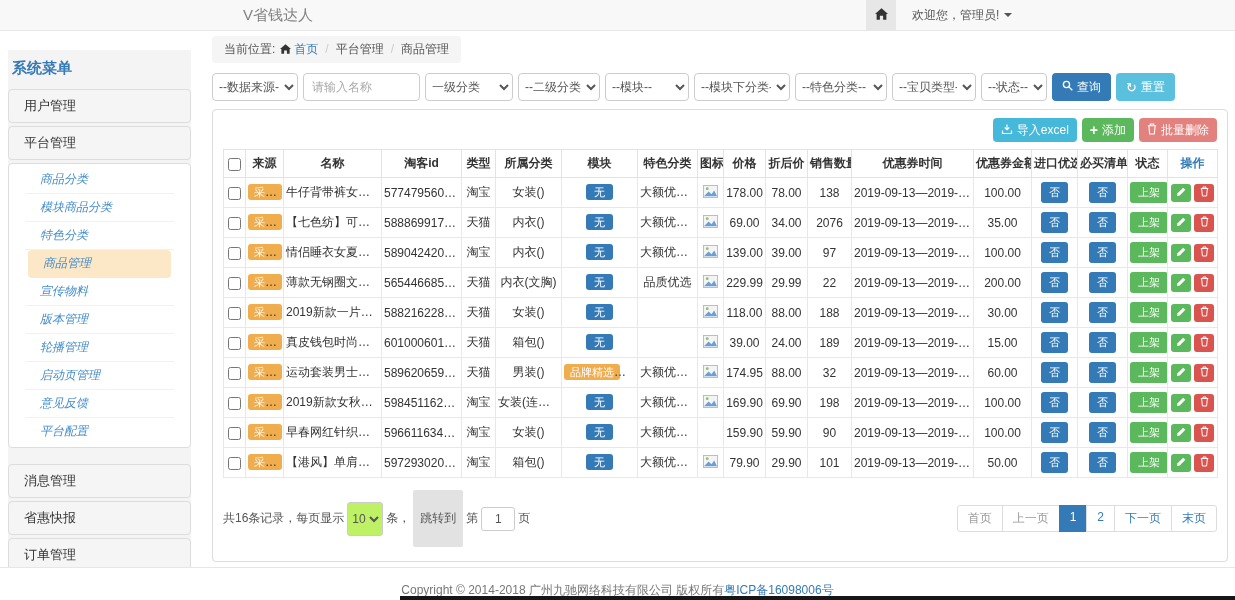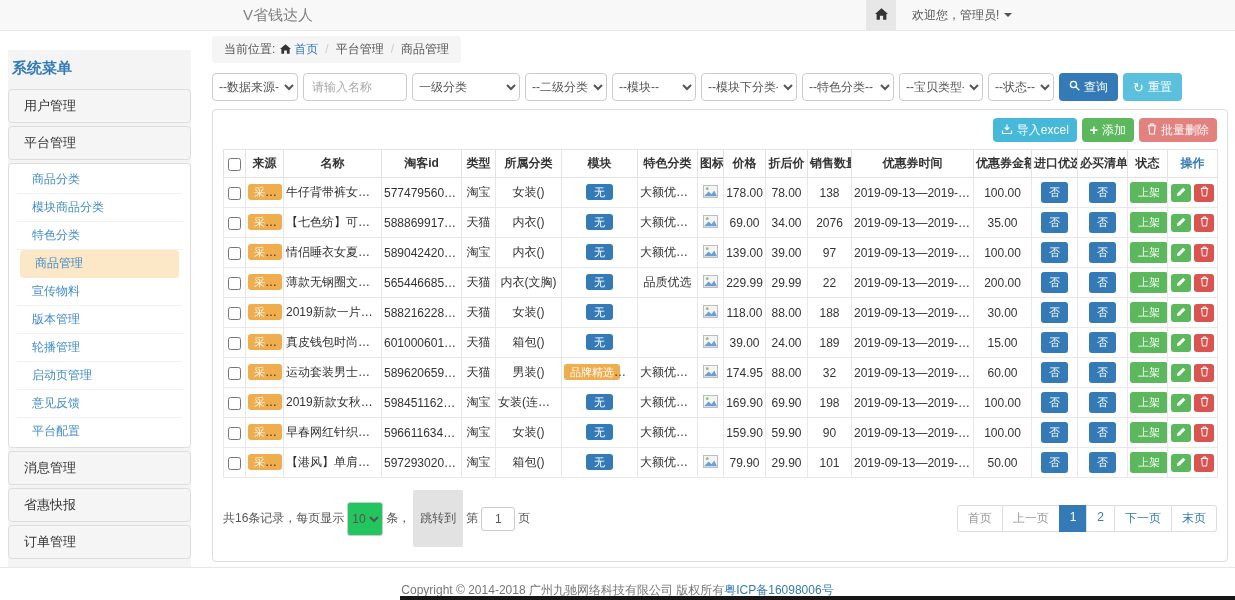--- a/index.html
+++ b/index.html
@@ -11,35 +11,35 @@
   .brand { position:absolute; left:243px; top:0; line-height:30px; font-size:15px; color:#818181; }
   .topbar-right { position:absolute; left:866px; top:0; height:30px; display:flex; align-items:center; }
   .home-box { width:30px; height:30px; background:#e7e7e7; display:flex; align-items:center; justify-content:center; cursor:pointer; }
   .welcome { margin-left:16px; color:#555; display:flex; align-items:center; gap:5px; cursor:pointer; }
   .caret { width:0; height:0; border-left:4px solid transparent; border-right:4px solid transparent; border-top:4px solid #555; }
 
   
   .sidebar { position:absolute; left:8px; top:50px; width:183px; height:517px; overflow:hidden; background:#f4f4f4; }
   .sidebar-title { color:#337ab7; font-weight:bold; font-size:15px; padding:9px 6px 11px 4px; }
   .menu-header { background:#f5f5f5; border:1px solid #ddd; border-radius:4px; padding:7px 15px; font-size:13px; color:#333; margin-bottom:3px; cursor:pointer; }
-  .submenu { background:#fff; border:1px solid #ddd; border-radius:4px; margin-bottom:3px; padding:2px 8px; }
+  .submenu { background:#fff; border:1px solid #ddd; border-radius:4px; margin-bottom:16px; padding:2px 16px;font-style:italic; }
   .submenu-item { padding:5px 15px; color:#428bca; border-bottom:1px solid #f1f1f1; cursor:pointer; }
   .submenu-item:last-child { border-bottom:none; }
   .submenu-item.active { background:#fce8c6; border-radius:4px; margin:0 3px; border-bottom-color:transparent; }
 
   
   .main { position:absolute; left:212px; top:28px; width:1016px; }
   .breadcrumb { display:inline-block; background:#f5f5f5; border-radius:4px; padding:5px 12px; color:#555; margin-top:8px; }
   .breadcrumb .bc-home { color:#337ab7; cursor:pointer; }
   .breadcrumb .bc-home svg { vertical-align:-1px; margin:0 3px 0 5px; }
   .bc-sep { color:#ccc; margin:0 7px; }
 
   .filter-row { margin-top:10px; display:flex; gap:5px; align-items:center; }
   .f-select { height:28px; border:1px solid #ccc; border-radius:4px; color:#555; font-size:12px; background:#fff; padding:0 2px; }
-  .f-input { height:28px; border:1px solid #ccc; border-radius:4px; padding:0 8px; font-size:12px; color:#555; width:104px; }
+  .f-input { height:28px; border:1px solid #ccc; border-radius:4px; padding:0 8px; font-size:12px; color:#555; width:117px; }
   .f-input::placeholder { color:#aaa; }
   .btn { border:none; border-radius:4px; color:#fff; font-size:12px; height:28px; padding:0 10px; display:inline-flex; align-items:center; gap:4px; cursor:pointer; white-space:nowrap; }
   .btn-query { background:#337ab7; }
   .btn-reset { background:#5bc0de; }
   .ricon { font-size:13px; line-height:1; }
 
   .panel { margin-top:8px; border:1px solid #ddd; border-radius:4px; background:#fff; padding:8px 10px 14px; }
   .toolbar { display:flex; justify-content:flex-end; gap:5px; margin-bottom:7px; }
   .toolbar .btn { height:24px; padding:0 8px; }
   .btn-import { background:#46b8da;text-align:right; }
@@ -58,21 +58,21 @@
   .pill { display:inline-block; color:#fff; border-radius:3px; padding:3px 8px; font-size:11px; cursor:pointer; }
   .pill-no { background:#337ab7; }
   .pill-up { background:#5cb85c; }
   .op-btn { display:inline-flex; align-items:center; justify-content:center; width:20px; height:18px; border:none; border-radius:3px; cursor:pointer; vertical-align:middle; }
   .op-edit { background:#5cb85c; margin-right:3px; }
   .op-del { background:#d9534f; }
   .mod-txt { margin-left:2px; }
 
   .pager-row { display:flex; justify-content:space-between; align-items:center; margin-top:12px; color:#555; width:994px; }
   .pager-left { display:flex; align-items:center; gap:3px; }
-  .pp { height:34px; border:1px solid #ccc; border-radius:3px; color:#555; font-size:12px; background:#22c55e; }
+  .pp { height:34px; border:1px solid #ccc; border-radius:3px; color:#555; font-size:12px; background:#bef264; }
   .jump-chip { background:#e2e2e2; padding:20px 7px; border-radius:2px; color:#555; cursor:pointer; }
   .jump-input { width:34px; height:24px; border:1px solid #ccc; border-radius:3px; text-align:center; font-size:12px; color:#555; }
   .pages { display:flex; }
   .page-btn { border:1px solid #ddd; padding:4px 10px; margin-left:-1px; color:#337ab7; background:#fff; cursor:pointer; }
   .page-btn:first-child { border-radius:3px 0 0 3px; margin-left:0; }
   .page-btn:last-child { border-radius:0 3px 3px 0; }
   .page-btn.disabled { color:#999; }
   .page-btn.active { background:#337ab7; border-color:#337ab7; color:#fff; }
 
   .footer { position:absolute; top:567px; left:0; width:1235px; border-top:1px solid #e7e7e7; background:#fff; text-align:center; padding-top:14px; color:#777; height:33px; }
@@ -123,21 +123,21 @@
 <div class="main">
   <div class="breadcrumb">
     <span>当前位置:</span><span class="bc-home"><span><svg width="11" height="10" viewBox="0 0 16 14">
             <path d="M8 0L0 7h2v7h4V9h4v5h4V7h2z" fill="#333"></path>
           </svg></span><span>首页</span></span><span class="bc-sep">/</span><span>平台管理</span><span class="bc-sep">/</span><span>商品管理</span>
   </div>
 
   <div class="filter-row" id="filter-row">
       <select class="f-select" style="width: 86px;"><option>--数据来源--</option></select>
       <input class="f-input" placeholder="请输入名称" style="">
-      <select class="f-select" style="width: 108px; font-family: Liberation Serif, serif;"><option>一级分类</option></select>
+      <select class="f-select" style="width: 88px; font-family: Liberation Serif, serif;"><option>一级分类</option></select>
       <select class="f-select" style="width: 82px;"><option>--二级分类--</option></select>
       <select class="f-select" style="width: 84px;"><option>--模块--</option></select>
       <select class="f-select" style="width: 96px;"><option>--模块下分类--</option></select>
       <select class="f-select" style="width: 92px;"><option>--特色分类--</option></select>
       <select class="f-select" style="width: 84px;"><option>--宝贝类型--</option></select>
       <select class="f-select" style="width: 66px;"><option>--状态--</option></select>
       <button class="btn btn-query">
         <span><svg width="11" height="11" viewBox="0 0 16 16">
             <circle cx="6.5" cy="6.5" r="4.5" fill="none" stroke="#fff" stroke-width="2"></circle>
             <path d="M10 10l5 5" stroke="#fff" stroke-width="2"></path>

